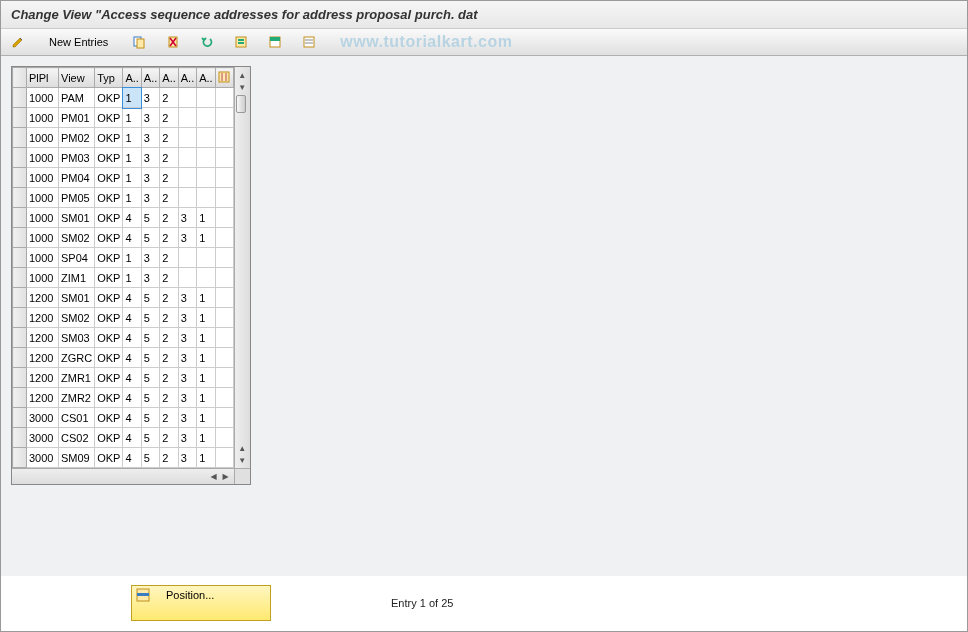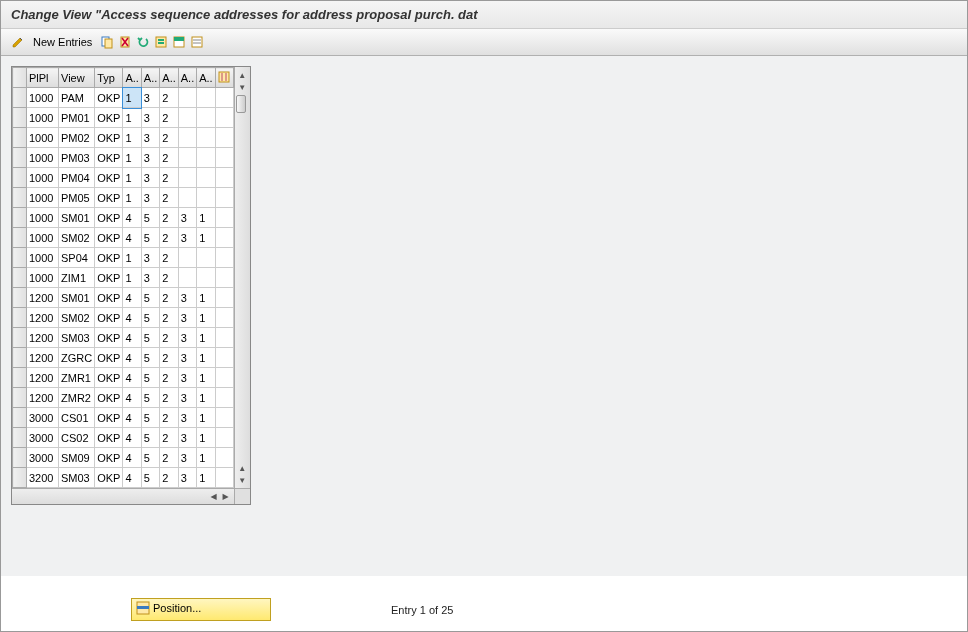--- a/index.html
+++ b/index.html
@@ -21,21 +21,21 @@
       font-size: 13px;
       color: #333;
       border-bottom: 1px solid #ccc;
     }
     .toolbar {
       background: linear-gradient(to bottom, #fafafa, #e0e0e0);
       padding: 4px 8px;
       border-bottom: 1px solid #b0b0b0;
       display: flex;
       align-items: center;
-      gap: 0;
+      gap: 16px;
     }
     .toolbar-icon {
       width: 18px;
       height: 18px;
       display: inline-flex;
       align-items: center;
       justify-content: center;
       cursor: pointer;
       border: 1px solid transparent;
       border-radius: 2px;
@@ -154,25 +154,25 @@
       left: 0;
       width: 100%;
       display: flex;
       align-items: center;
       gap: 120px;
       padding-left: 130px;
     }
     .position-btn {
       background: linear-gradient(to bottom, #fff6c0, #ffe970);
       border: 1px solid #c0a020;
-      padding: 2px 10px 5px 4px;
+      padding: 2px 10px 18px 4px;
       font-size: 11px;
       display: inline-flex;
       align-items: center;
-      gap: 3px;
+      gap: 16px;
       cursor: pointer;
       min-width: 140px;
     }
     .position-btn .pos-icon {
       width: 14px;
       height: 14px;
       display: inline-flex;
       align-items: center;
       justify-content: center;
     }
@@ -227,20 +227,21 @@
         <rect x="2" y="2" width="10" height="4" fill="#2a7"></rect>
       </svg>
   </span>
   <span class="toolbar-icon">
     <svg width="14" height="14" viewBox="0 0 14 14">
         <rect x="2" y="2" width="10" height="10" fill="#fff" stroke="#c0901b"></rect>
         <line x1="3" y1="5" x2="11" y2="5" stroke="#888"></line>
         <line x1="3" y1="8" x2="11" y2="8" stroke="#888"></line>
       </svg>
   </span>
+  <span class="watermark">www.tutorialkart.com</span>
 </div>
 
 <div class="content-area">
   <div class="table-container">
     <div class="table-wrap">
       <table>
         <thead>
           <tr>
             <th class="row-selector"></th>
             <th class="col-pipi">PlPl</th>
@@ -474,32 +475,20 @@
               <td class="col-a">5</td>
               <td class="col-a">2</td>
               <td class="col-a">3</td>
               <td class="col-a">1</td>
               <td></td>
             </tr>
             <tr>
               <td class="row-selector"></td>
               <td class="col-pipi">3000</td>
               <td class="col-type">SM09</td>
-              <td class="col-typ">OKP</td>
-              <td class="col-a">4</td>
-              <td class="col-a">5</td>
-              <td class="col-a">2</td>
-              <td class="col-a">3</td>
-              <td class="col-a">1</td>
-              <td></td>
-            </tr>
-            <tr>
-              <td class="row-selector"></td>
-              <td class="col-pipi">3200</td>
-              <td class="col-type">SM03</td>
               <td class="col-typ">OKP</td>
               <td class="col-a">4</td>
               <td class="col-a">5</td>
               <td class="col-a">2</td>
               <td class="col-a">3</td>
               <td class="col-a">1</td>
               <td></td>
             </tr>
           </tbody>
       </table>

